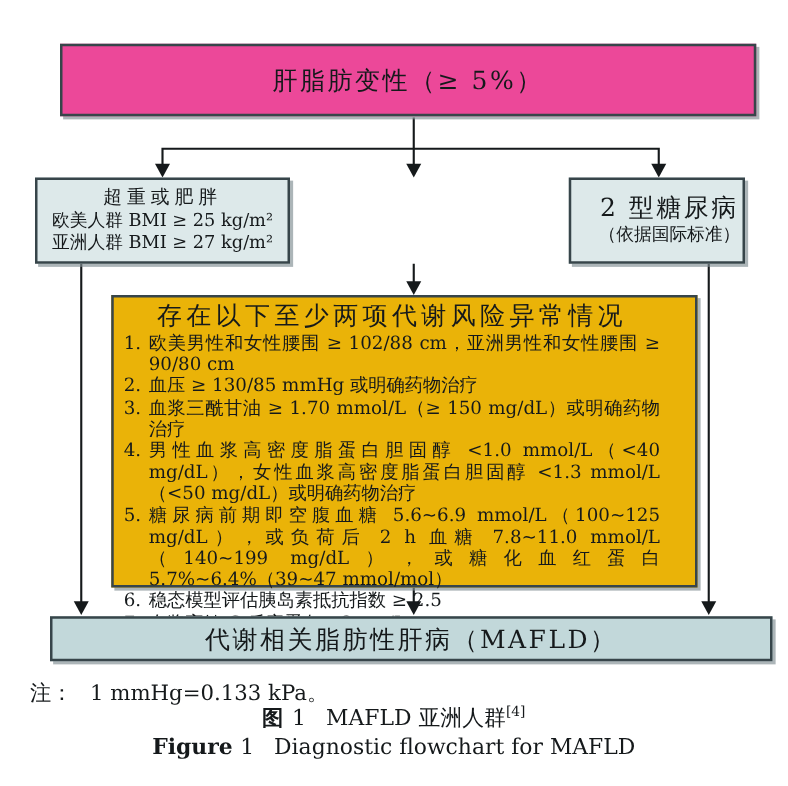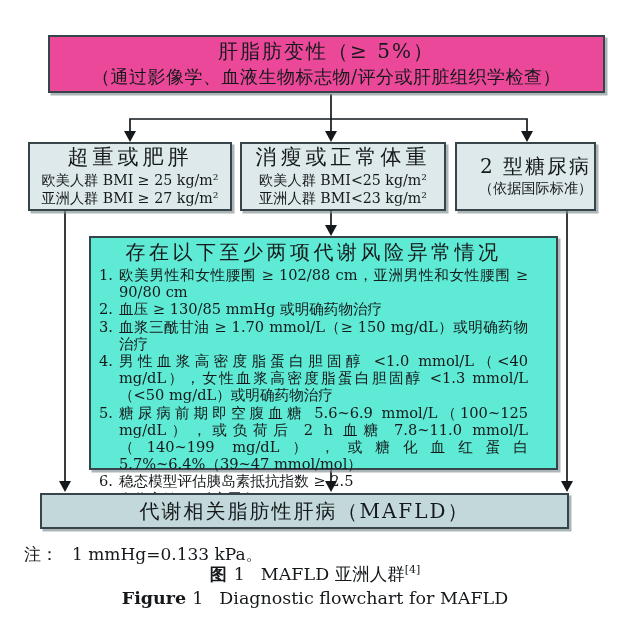--- a/index.html
+++ b/index.html
@@ -22,33 +22,33 @@
     text-align:center;
     line-height:1.25;
   }
   .box-top{left:48px;top:35px;width:557px;height:58px;background:#ec4899;}
   .box-top .t1{font-size:20px;letter-spacing:2px;}
   .box-top .t2{font-size:18px;letter-spacing:0.5px;margin-top:2px;}
   .box-branch{top:142px;height:69px;background:#dde9ea;}
   .box-overweight{left:28px;width:204px;}
   .box-lean{left:240px;width:206px;}
   .box-diabetes{left:455px;width:141px;padding-left:20px;}
-  .branch-title{font-size:21px;letter-spacing:4px;line-height:1.1;margin-bottom:3px;white-space:nowrap;}
+  .branch-title{font-size:15px;letter-spacing:4px;line-height:1.1;margin-bottom:3px;white-space:nowrap;}
   .box-diabetes .branch-title{font-size:20px;letter-spacing:2px;}
   .branch-sub{font-size:14.2px;line-height:1.25;white-space:nowrap;}
   .box-criteria{
-    left:89px;top:236px;width:469px;height:234px;background:#5eead4;
+    left:89px;top:236px;width:469px;height:234px;background:#eab308;
     align-items:stretch;justify-content:flex-start;
     padding:3px 28px 3px 8px;text-align:left;
   }
   .criteria-title{font-size:20px;letter-spacing:3.5px;text-align:center;line-height:1.15;margin-bottom:2px;}
   .criteria-item{display:flex;font-size:14.6px;line-height:17.2px;}
   .criteria-item .num{flex:0 0 20px;}
   .criteria-item .txt{flex:1 1 auto;text-align:justify;}
-  .box-result{left:40px;top:493px;width:529px;height:36px;background:#c2d8da;flex-direction:row;}
+  .box-result{left:40px;top:493px;width:578px;height:36px;background:#c2d8da;flex-direction:row;}
   .box-result .t1{font-size:20px;letter-spacing:2px;}
   .note-line{position:absolute;left:24px;top:543px;font-size:17px;}
   .note-line .note-label{margin-right:14px;}
   .caption-zh{position:absolute;left:0;top:562px;width:630px;text-align:center;font-size:17.5px;}
   .caption-zh .fig-label{font-family:"DejaVu Sans","Liberation Sans",sans-serif;font-weight:bold;font-size:17px;margin-right:7px;}
   .caption-zh .fig-num{margin-right:16px;}
   .caption-zh sup{font-size:11px;}
   .caption-en{position:absolute;left:0;top:588px;width:630px;text-align:center;font-size:17.5px;}
   .caption-en .fig-label{font-weight:bold;margin-right:6px;}
   .caption-en .fig-num{margin-right:16px;}
@@ -73,34 +73,28 @@
       <polygon points="521,131 533,131 527,142"></polygon>
       <polygon points="325,225 337,225 331,236"></polygon>
       <polygon points="59,481 71,481 65,492"></polygon>
       <polygon points="325,481 337,481 331,492"></polygon>
       <polygon points="561,481 573,481 567,492"></polygon>
     </g>
   </svg>
 
   <div class="box box-top">
     <div class="t1">肝脂肪变性（≥ 5%）</div>
-    <div class="t2">（通过影像学、血液生物标志物/评分或肝脏组织学检查）</div>
   </div>
 
   <div class="box box-branch box-overweight">
     <div class="branch-title">超重或肥胖</div>
     <div class="branch-sub">欧美人群 BMI ≥ 25 kg/m²</div>
     <div class="branch-sub">亚洲人群 BMI ≥ 27 kg/m²</div>
   </div>
 
-  <div class="box box-branch box-lean">
-    <div class="branch-title">消瘦或正常体重</div>
-    <div class="branch-sub">欧美人群 BMI&lt;25 kg/m²</div>
-    <div class="branch-sub">亚洲人群 BMI&lt;23 kg/m²</div>
-  </div>
 
   <div class="box box-branch box-diabetes">
     <div class="branch-title">2 型糖尿病</div>
     <div class="branch-sub">（依据国际标准）</div>
   </div>
 
   <div class="box box-criteria">
     <div class="criteria-title">存在以下至少两项代谢风险异常情况</div>
     <div class="criteria-item">
       <span class="num">1.</span>

